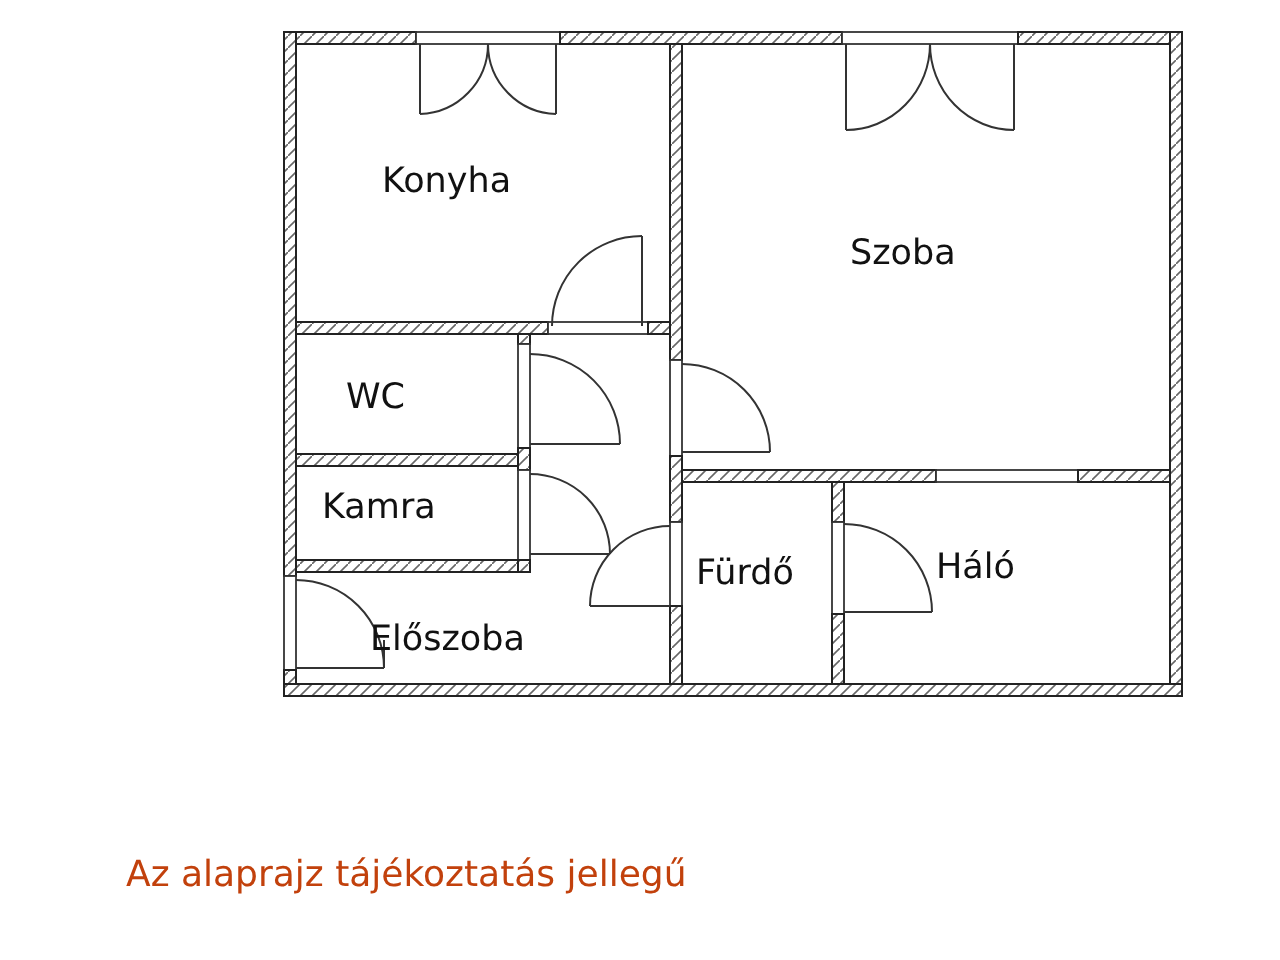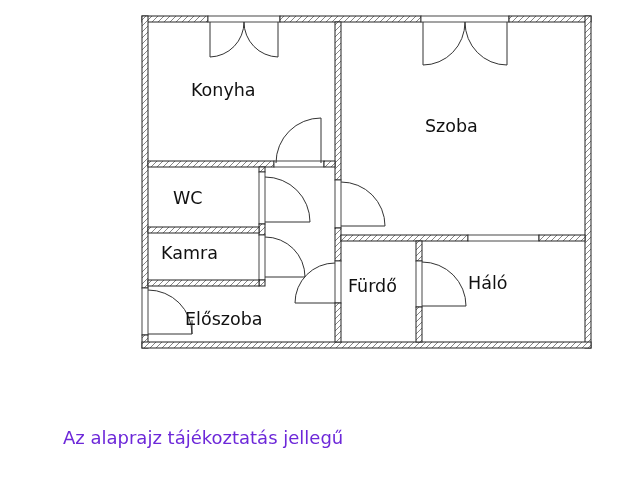--- a/index.html
+++ b/index.html
@@ -2,21 +2,21 @@
 <html><head>
 <meta charset="utf-8">
 <style>
   html, body { margin: 0; padding: 0; background: #ffffff; }
   body { width: 640px; height: 480px; overflow: hidden; position: relative; }
   #plan { position: absolute; left: 0; top: 0; width: 640px; height: 480px; }
   .wall { fill: url(#hatch); stroke: #222222; stroke-width: 1; }
   .gap { fill: #ffffff; stroke: #333333; stroke-width: 0.9; }
   .door { fill: none; stroke: #333333; stroke-width: 1; }
   .room-label { font-family: "DejaVu Sans", sans-serif; font-size: 17.5px; fill: #111111; }
-  .caption { position: absolute; left: 63px; top: 427px; font-family: "DejaVu Sans", sans-serif; font-size: 18px; color: #6d28d9; white-space: nowrap; }
+  .caption { position: absolute; left: 63px; top: 427px; font-family: "DejaVu Sans", sans-serif; font-size: 18px; color: #c2410c; white-space: nowrap; }
 </style>
 </head>
 <body>
 
 <svg id="plan" viewBox="0 0 640 480" xmlns="http://www.w3.org/2000/svg">
   <defs>
     <pattern id="hatch" patternUnits="userSpaceOnUse" width="6" height="6">
       <rect width="6" height="6" fill="#ffffff"></rect>
       <line x1="0" y1="6" x2="6" y2="0" stroke="#666666" stroke-width="0.8"></line>
     </pattern>

